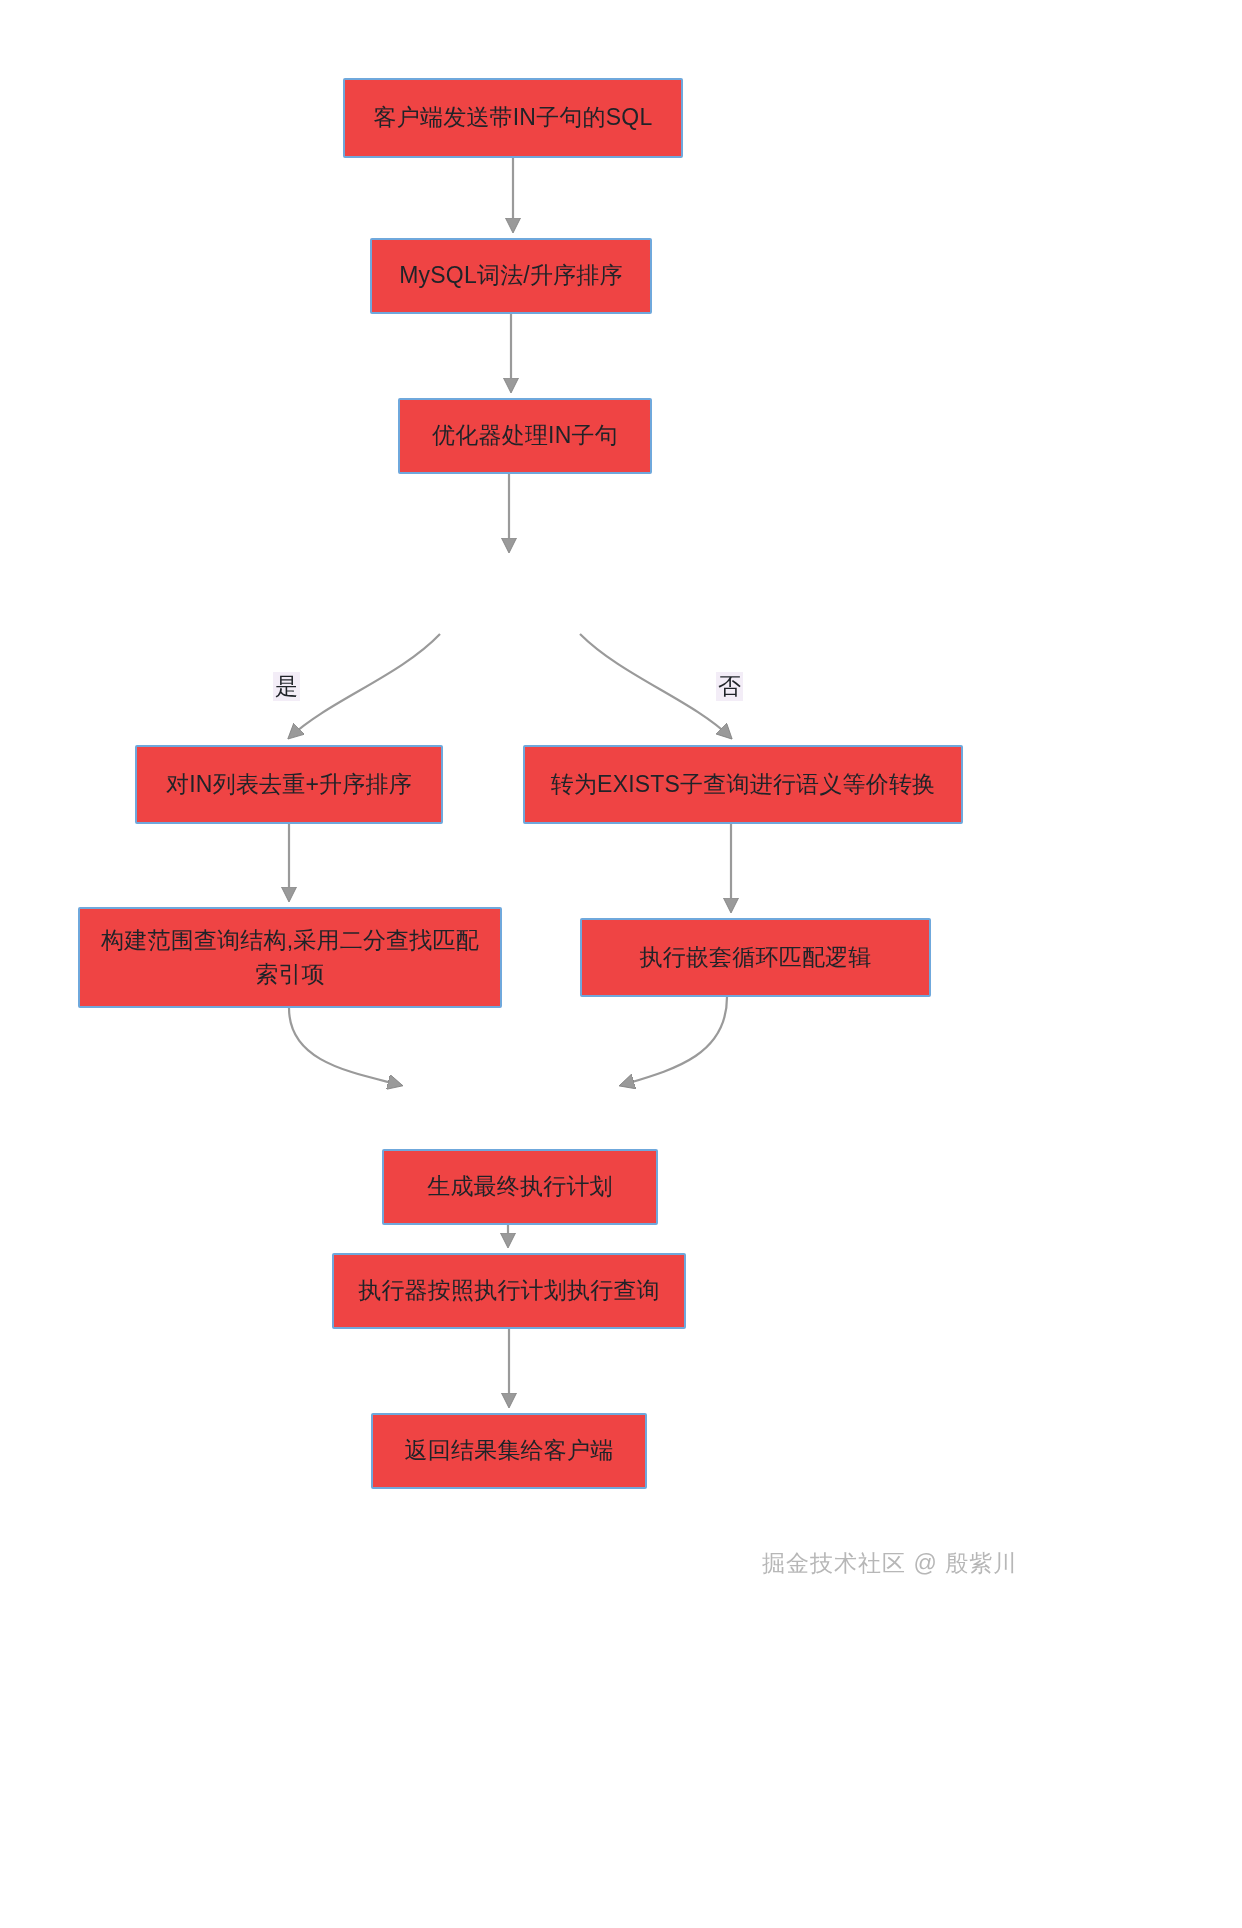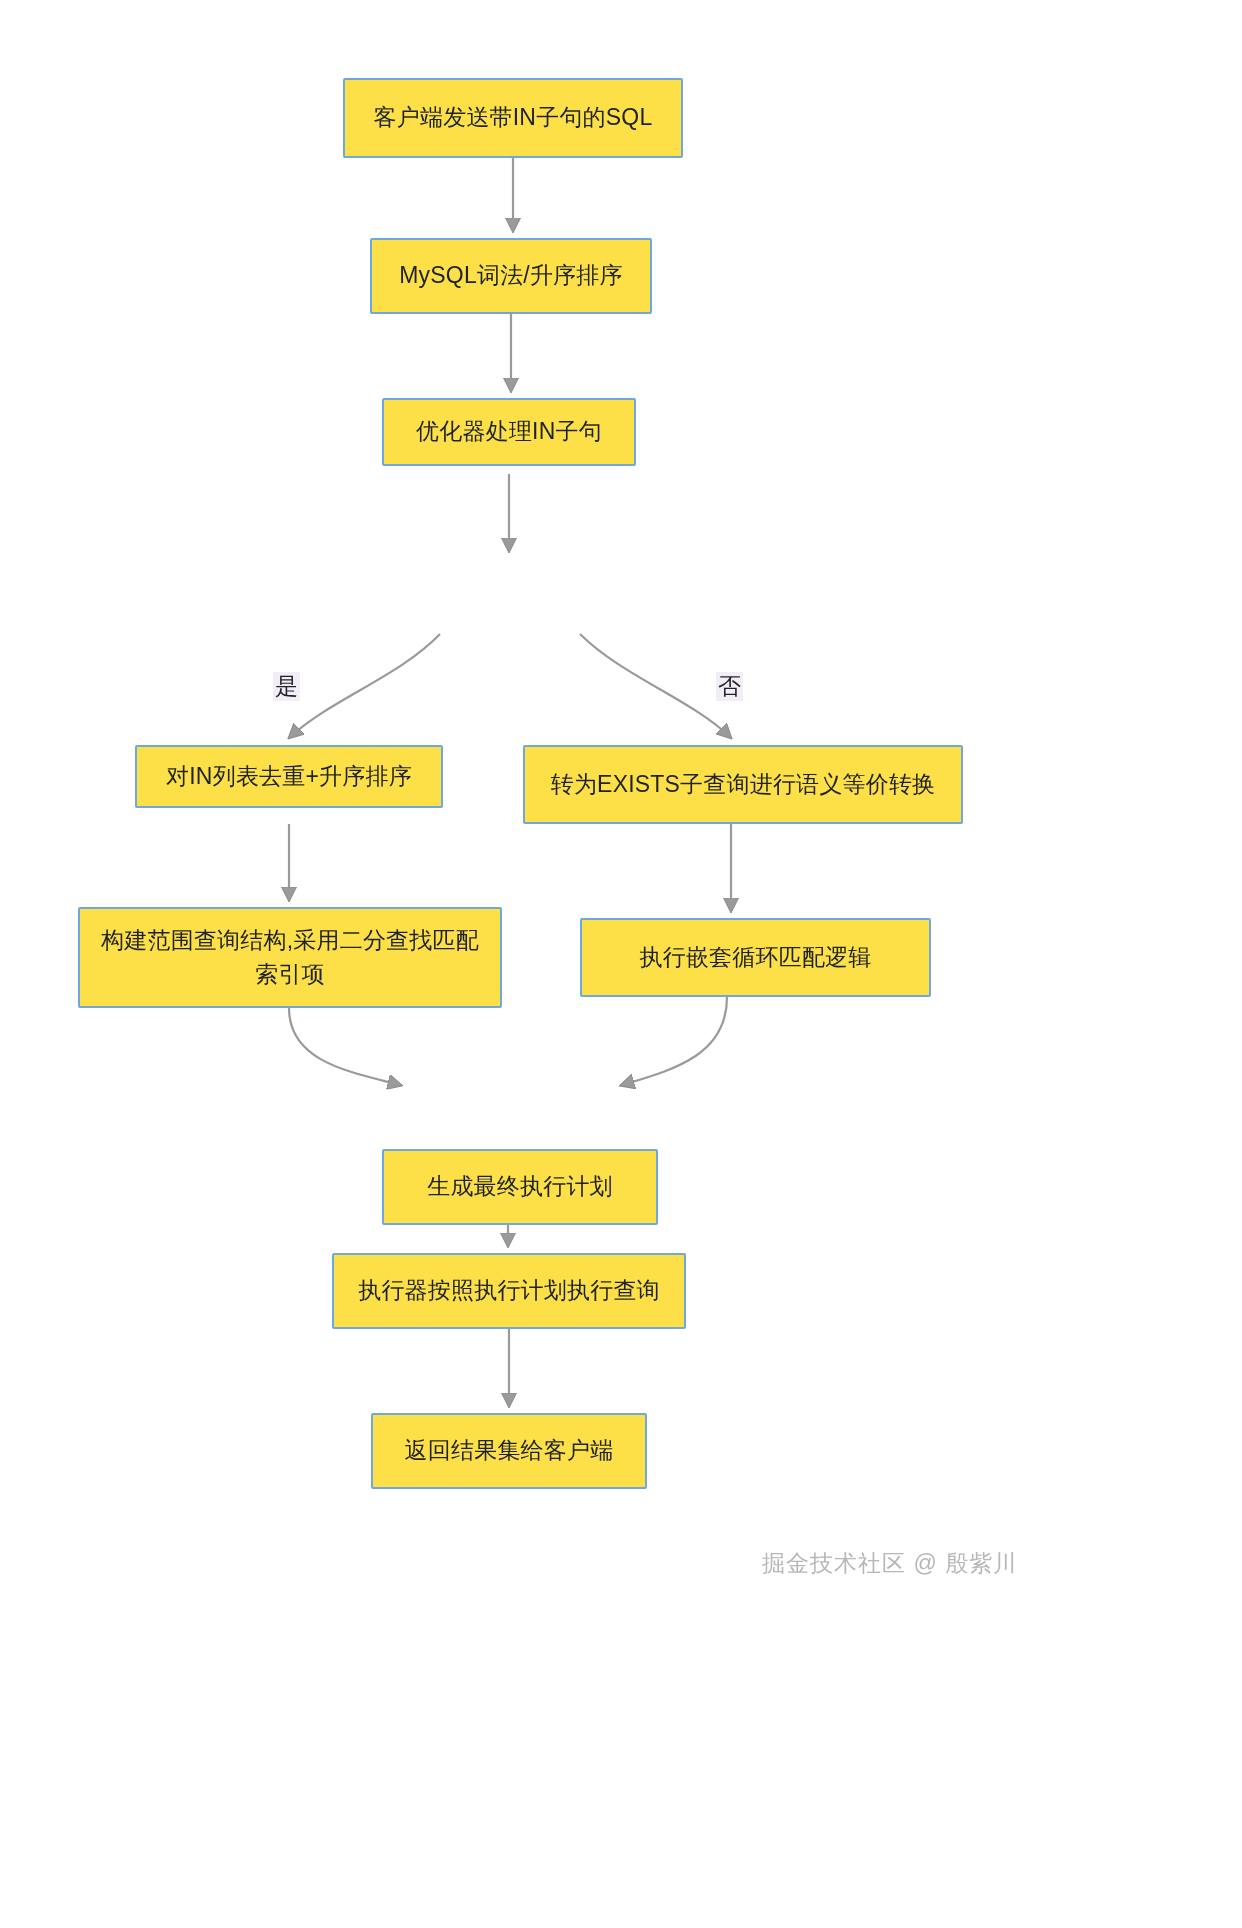--- a/index.html
+++ b/index.html
@@ -23,21 +23,21 @@
   svg.edges {
     position: absolute;
     left: 0; top: 0;
     width: 1242px;
     height: 1928px;
     pointer-events: none;
   }
   .node {
     position: absolute;
     box-sizing: border-box;
-    background: #fde047;
+    background: #ef4444;
     border: 2px solid #6fa8dc;
     border-radius: 2px;
     display: flex;
     align-items: center;
     justify-content: center;
     text-align: center;
     color: #1f2328;
     font-size: 23px;
     line-height: 1.45;
     letter-spacing: 0.2px;
@@ -90,26 +90,26 @@
   </svg>
 
   <div class="node" style="left:343px; top:78px; width:340px; height:80px;">
     <span class="label">客户端发送带IN子句的SQL</span>
   </div>
 
   <div class="node" style="left:370px; top:238px; width:282px; height:76px;">
     <span class="label">MySQL词法/升序排序</span>
   </div>
 
-  <div class="node" style="left:382px; top:398px; width:254px; height:68px;">
+  <div class="node" style="left:398px; top:398px; width:254px; height:76px;">
     <span class="label">优化器处理IN子句</span>
   </div>
 
 
-  <div class="node" style="left:135px; top:745px; width:308px; height:63px;">
+  <div class="node" style="left:135px; top:745px; width:308px; height:79px;">
     <span class="label">对IN列表去重+升序排序</span>
   </div>
 
   <div class="node" style="left:523px; top:745px; width:440px; height:79px;">
     <span class="label">转为EXISTS子查询进行语义等价转换</span>
   </div>
 
   <div class="node" style="left:78px; top:907px; width:424px; height:101px;">
     <span class="label">构建范围查询结构,采用二分查找匹配
 索引项</span>

